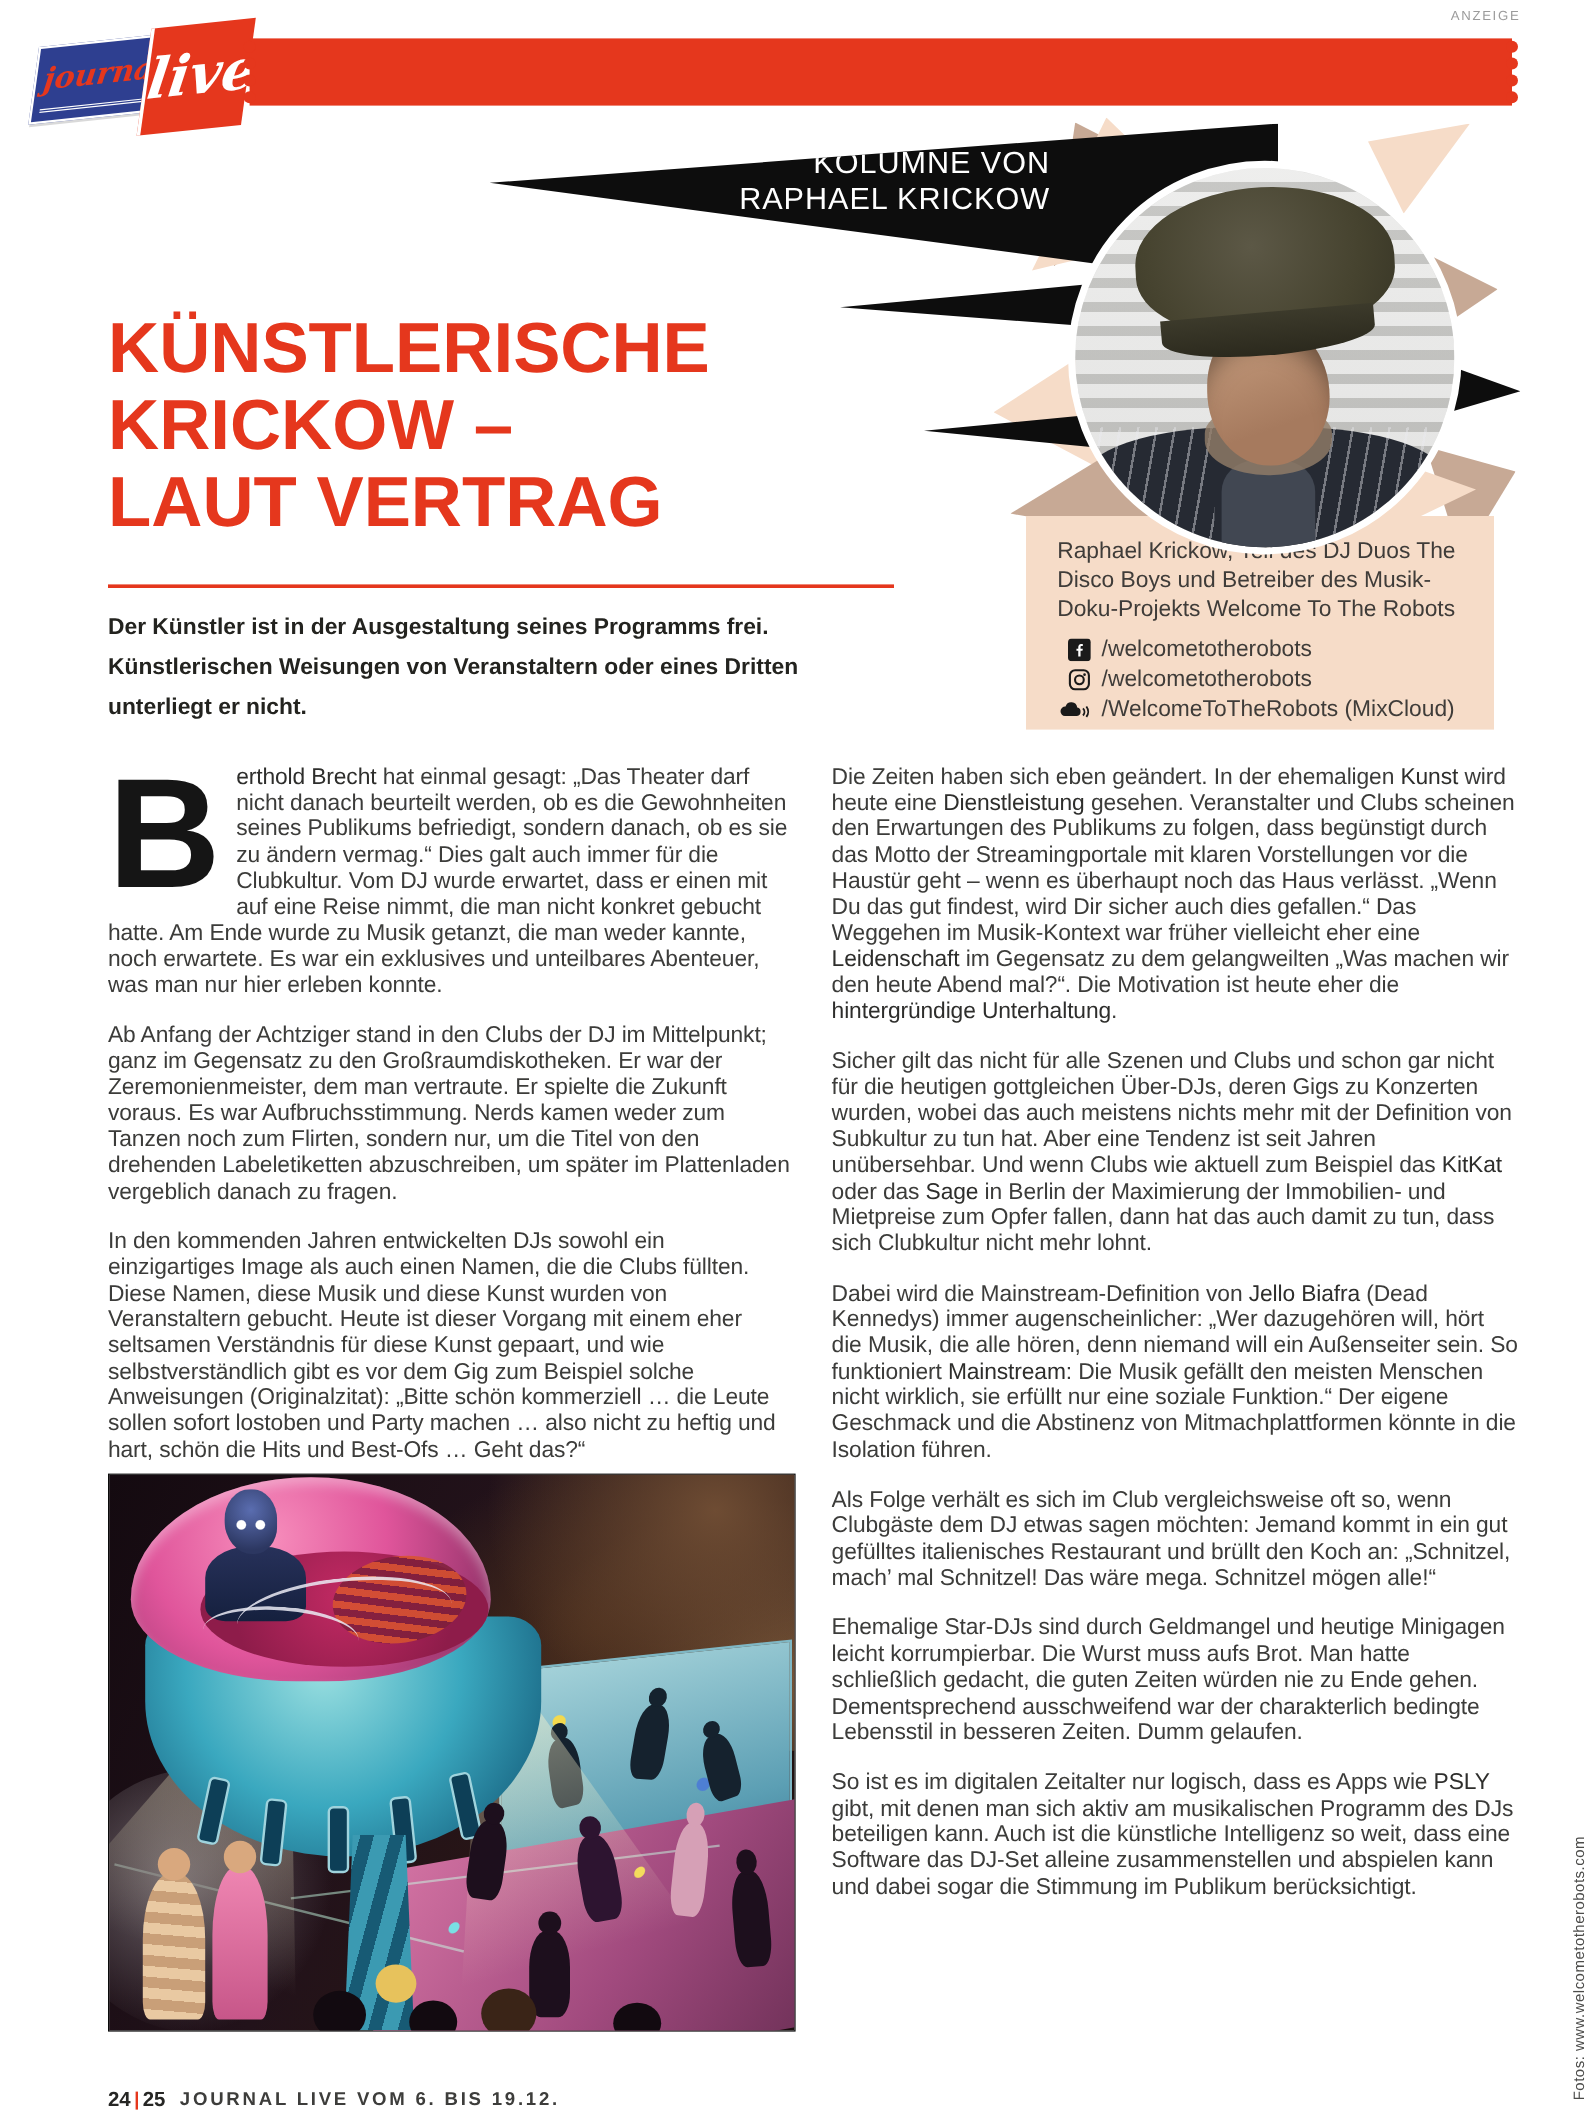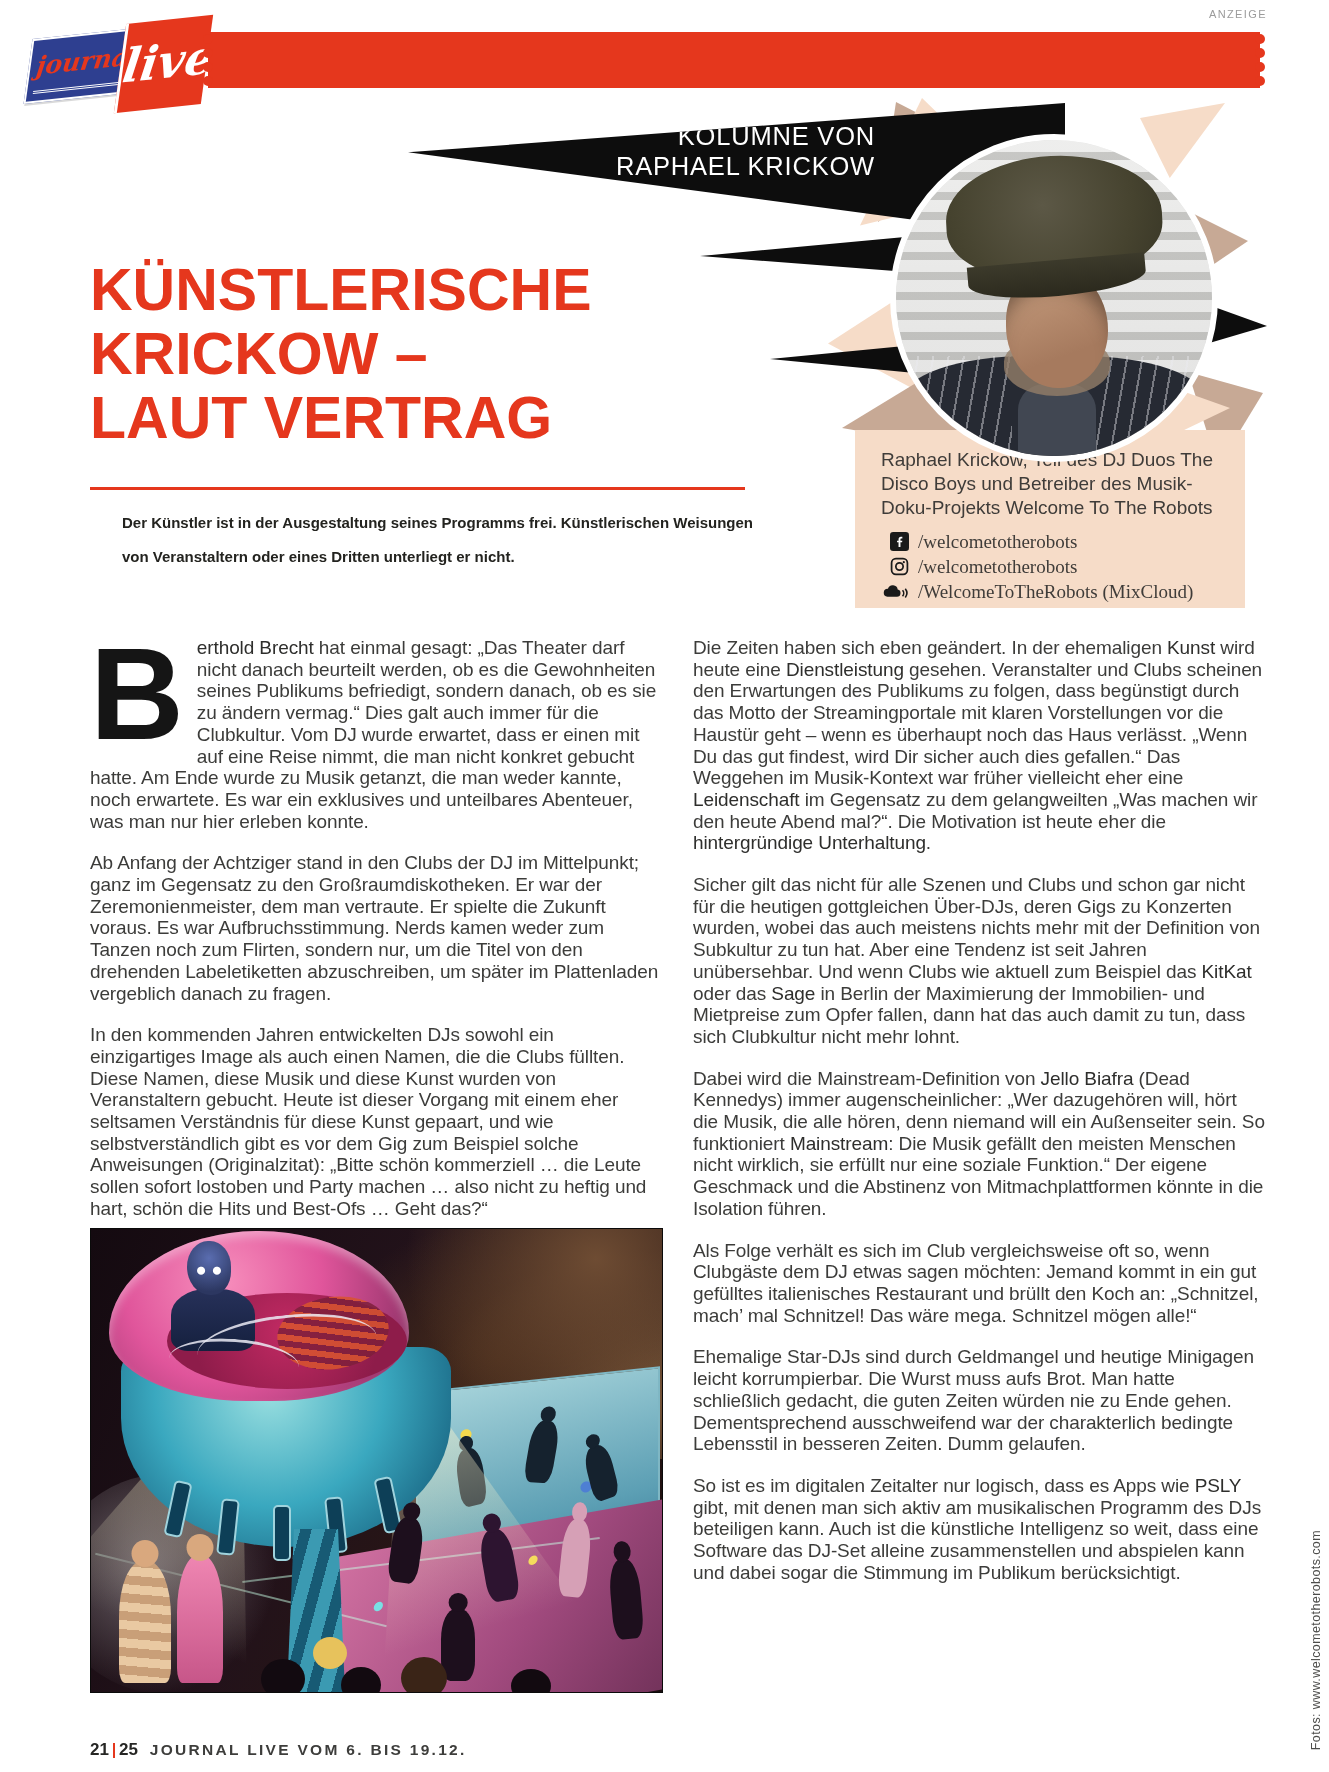--- a/index.html
+++ b/index.html
@@ -72,32 +72,32 @@
   .stripeL,.stripeR{position:absolute;top:216px;width:110px;height:104px;opacity:.75;
        background:repeating-linear-gradient(100deg,rgba(235,235,240,.55) 0 2px,transparent 2px 15px);}
   .stripeL{left:6px}.stripeR{left:200px}
   .tshirt{position:absolute;left:122px;top:244px;width:78px;height:76px;background:#414752;
        border-radius:34% 34% 0 0;}
 
   
   .caption-box{left:855px;top:430px;width:390px;height:178px;padding:18px 20px 0 26px;box-sizing:border-box;}
   .caption-text{font-size:19px;line-height:24px;color:#3f3c39;}
   .socials{margin-top:9px;}
-  .social-row{display:flex;align-items:center;gap:9px;font-size:19px;line-height:25px;color:#3f3c39;font-family:Liberation Serif, serif;}
+  .social-row{display:flex;align-items:center;gap:9px;font-size:19px;line-height:25px;color:#3f3c39;}
   .social-row.indent{margin-left:9px;}
   .icon{display:inline-flex;width:19px;height:19px;flex:0 0 auto;}
   .icon.wide{width:28px;}
   .icon svg{width:100%;height:100%;}
 
   
   .headline{position:absolute;left:90px;top:258px;font-size:59px;line-height:64px;font-weight:800;
             color:var(--red,#e5371d);letter-spacing:0;}
   .rule{position:absolute;left:90px;top:487px;width:655px;height:3px;background:var(--red,#e5371d);}
-  .intro{position:absolute;left:90px;top:506px;width:640px;font-size:15px;line-height:33.5px;
-         font-weight:bold;color:#23231f;margin-left:32px;}
+  .intro{position:absolute;left:90px;top:506px;width:640px;font-size:19px;line-height:33.5px;
+         font-weight:bold;color:#23231f;}
 
   
   .col{position:absolute;top:637px;width:572px;overflow:hidden;}
   .col-left{left:90px;height:585px;}
   .col-right{left:693px;height:1132px;}
   .body-p{margin:0 0 20px 0;font-size:19px;line-height:21.7px;letter-spacing:-.1px;color:#3c3c3a;}
   .body-p .bold{font-weight:normal;color:#2e2e2c;}
   .dropcap{float:left;font-size:130px;line-height:.82;font-weight:bold;color:#151515;margin:4px 13px 0 0;}
   .closing{font-size:19px;font-weight:bold;color:#23231f;margin:0;}
 
@@ -332,21 +332,21 @@
     <div class="dncr" style="left:520px;top:330px;width:30px;height:80px;transform:rotate(-5deg);"></div>
     <div class="dncr" style="left:350px;top:380px;width:34px;height:72px;"></div>
     <div class="head" style="left:170px;top:430px;width:44px;height:40px;"></div>
     <div class="head" style="left:250px;top:438px;width:40px;height:36px;"></div>
     <div class="head" style="left:222px;top:408px;width:34px;height:32px;background:#e7c25c;"></div>
     <div class="head" style="left:310px;top:428px;width:46px;height:42px;background:#3a2417;"></div>
     <div class="head" style="left:420px;top:440px;width:40px;height:34px;"></div>
   </div>
 
   <div class="footer">
-    <span class="f-num">21</span>
+    <span class="f-num">24</span>
     <span class="f-div"></span>
     <span class="f-num">25</span>
     <span class="f-issue">JOURNAL LIVE VOM 6. BIS 19.12.</span>
   </div>
 
   <div class="credit">Fotos: www.welcometotherobots.com</div>
 
 </div>
 
 </body></html>

